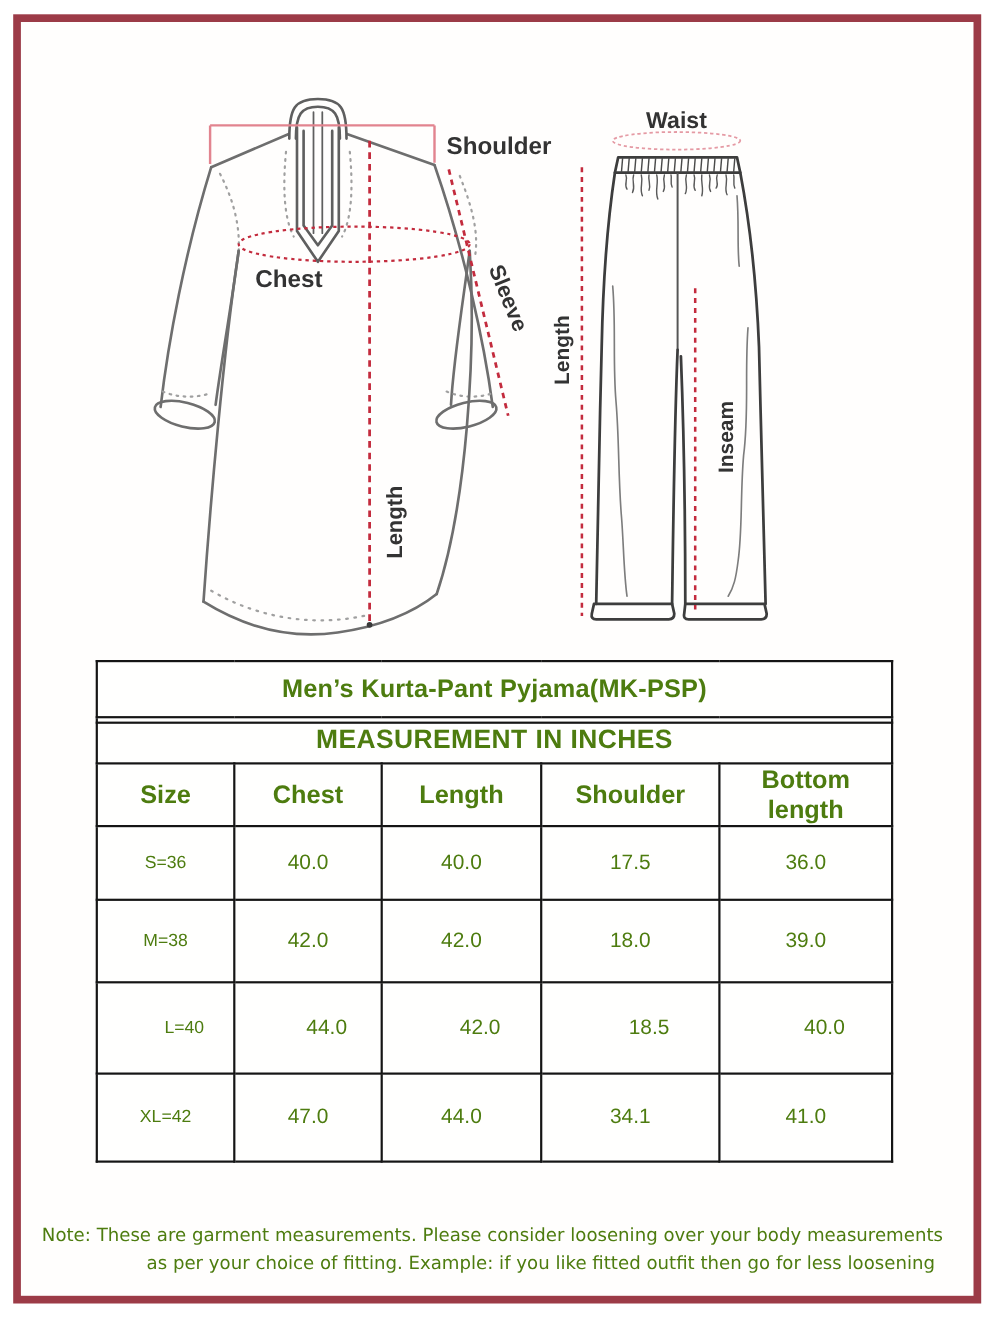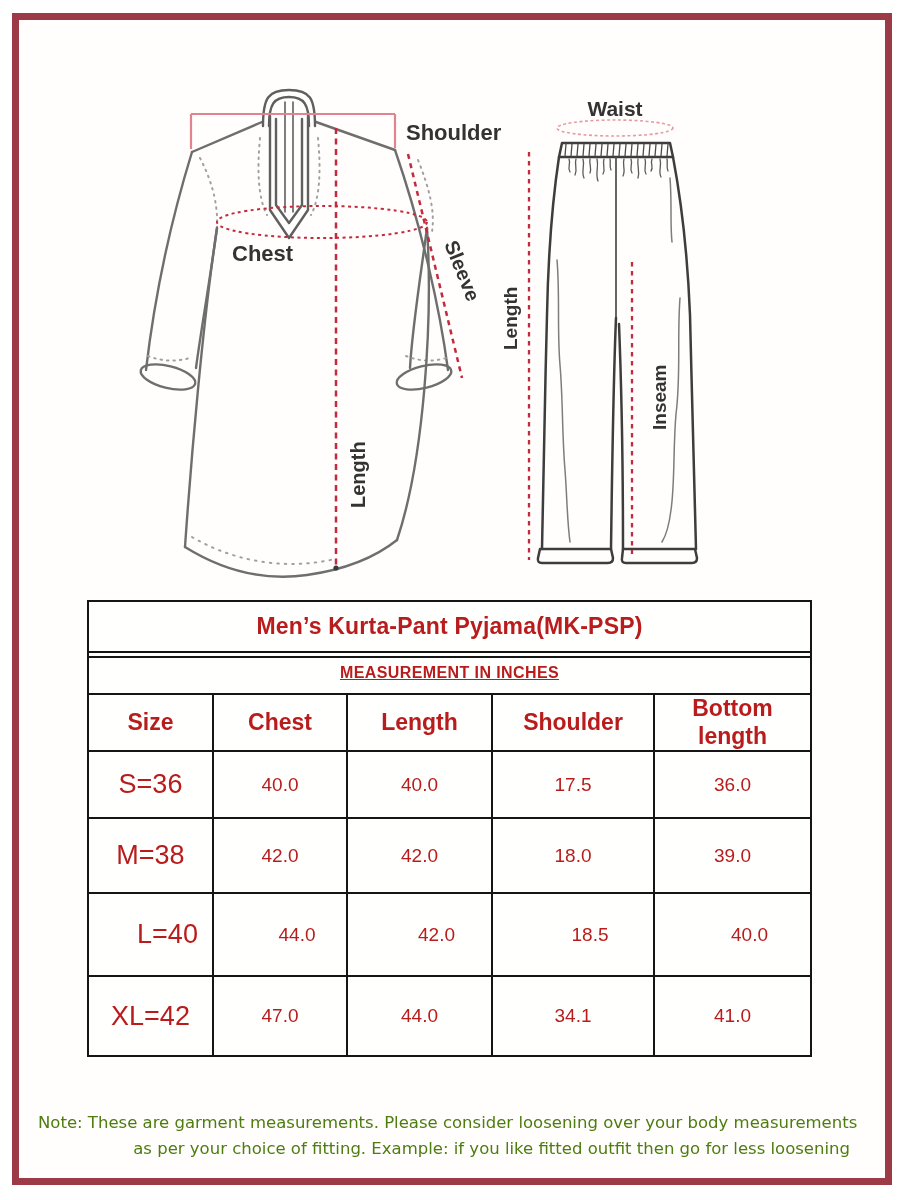--- a/index.html
+++ b/index.html
@@ -14,31 +14,31 @@
   .sketch{position:absolute;left:20px;top:60px;width:860px;height:535px;}
   .sketch text{font-family:"Liberation Sans",sans-serif;font-weight:600;fill:#333333;}
 
   
   table.size-chart{
     position:absolute;left:87px;top:600px;width:723px;
     border-collapse:collapse;table-layout:fixed;background:#fffffe;
   }
   table.size-chart td{
     border:2px solid #151515;text-align:center;vertical-align:middle;
-    padding:0;color:#b91c1c;
+    padding:0;color:#4d7c0f;
   }
   td.t-title{height:49px;font-size:23px;font-weight:600;letter-spacing:.2px;}
-  td.t-sub{height:40px;font-size:16px;font-weight:600;letter-spacing:.4px;position:relative;text-decoration:underline;}
+  td.t-sub{height:40px;font-size:24px;font-weight:600;letter-spacing:.4px;position:relative;}
   td.t-sub::before{ 
     content:"";position:absolute;left:-2px;right:-2px;top:3px;height:2px;background:#151515;
   }
   tr.hdr td{height:55px;font-size:23px;font-weight:600;}
   tr.hdr td .wrapcap{display:inline-block;max-width:105px;line-height:1.18;}
   tr.r1 td{height:65px;} tr.r2 td{height:73px;margin-left:26px;} tr.r3 td{height:81px;padding-left:34px;} tr.r4 td{height:78px;margin-top:28px;}
-  td.c-size{font-size:27px;font-weight:500;}
+  td.c-size{font-size:16px;font-weight:500;}
   td.c-num{font-size:19px;font-weight:400;color:#242424;}
 
   
   .note{
     position:absolute;right:50px;top:1110px;width:812px;text-align:right;
     font-family:"DejaVu Sans",sans-serif;font-size:16.5px;line-height:26px;color:#4d7c0f;
   }
   .note div{white-space:nowrap;}
 </style>
 </head>

